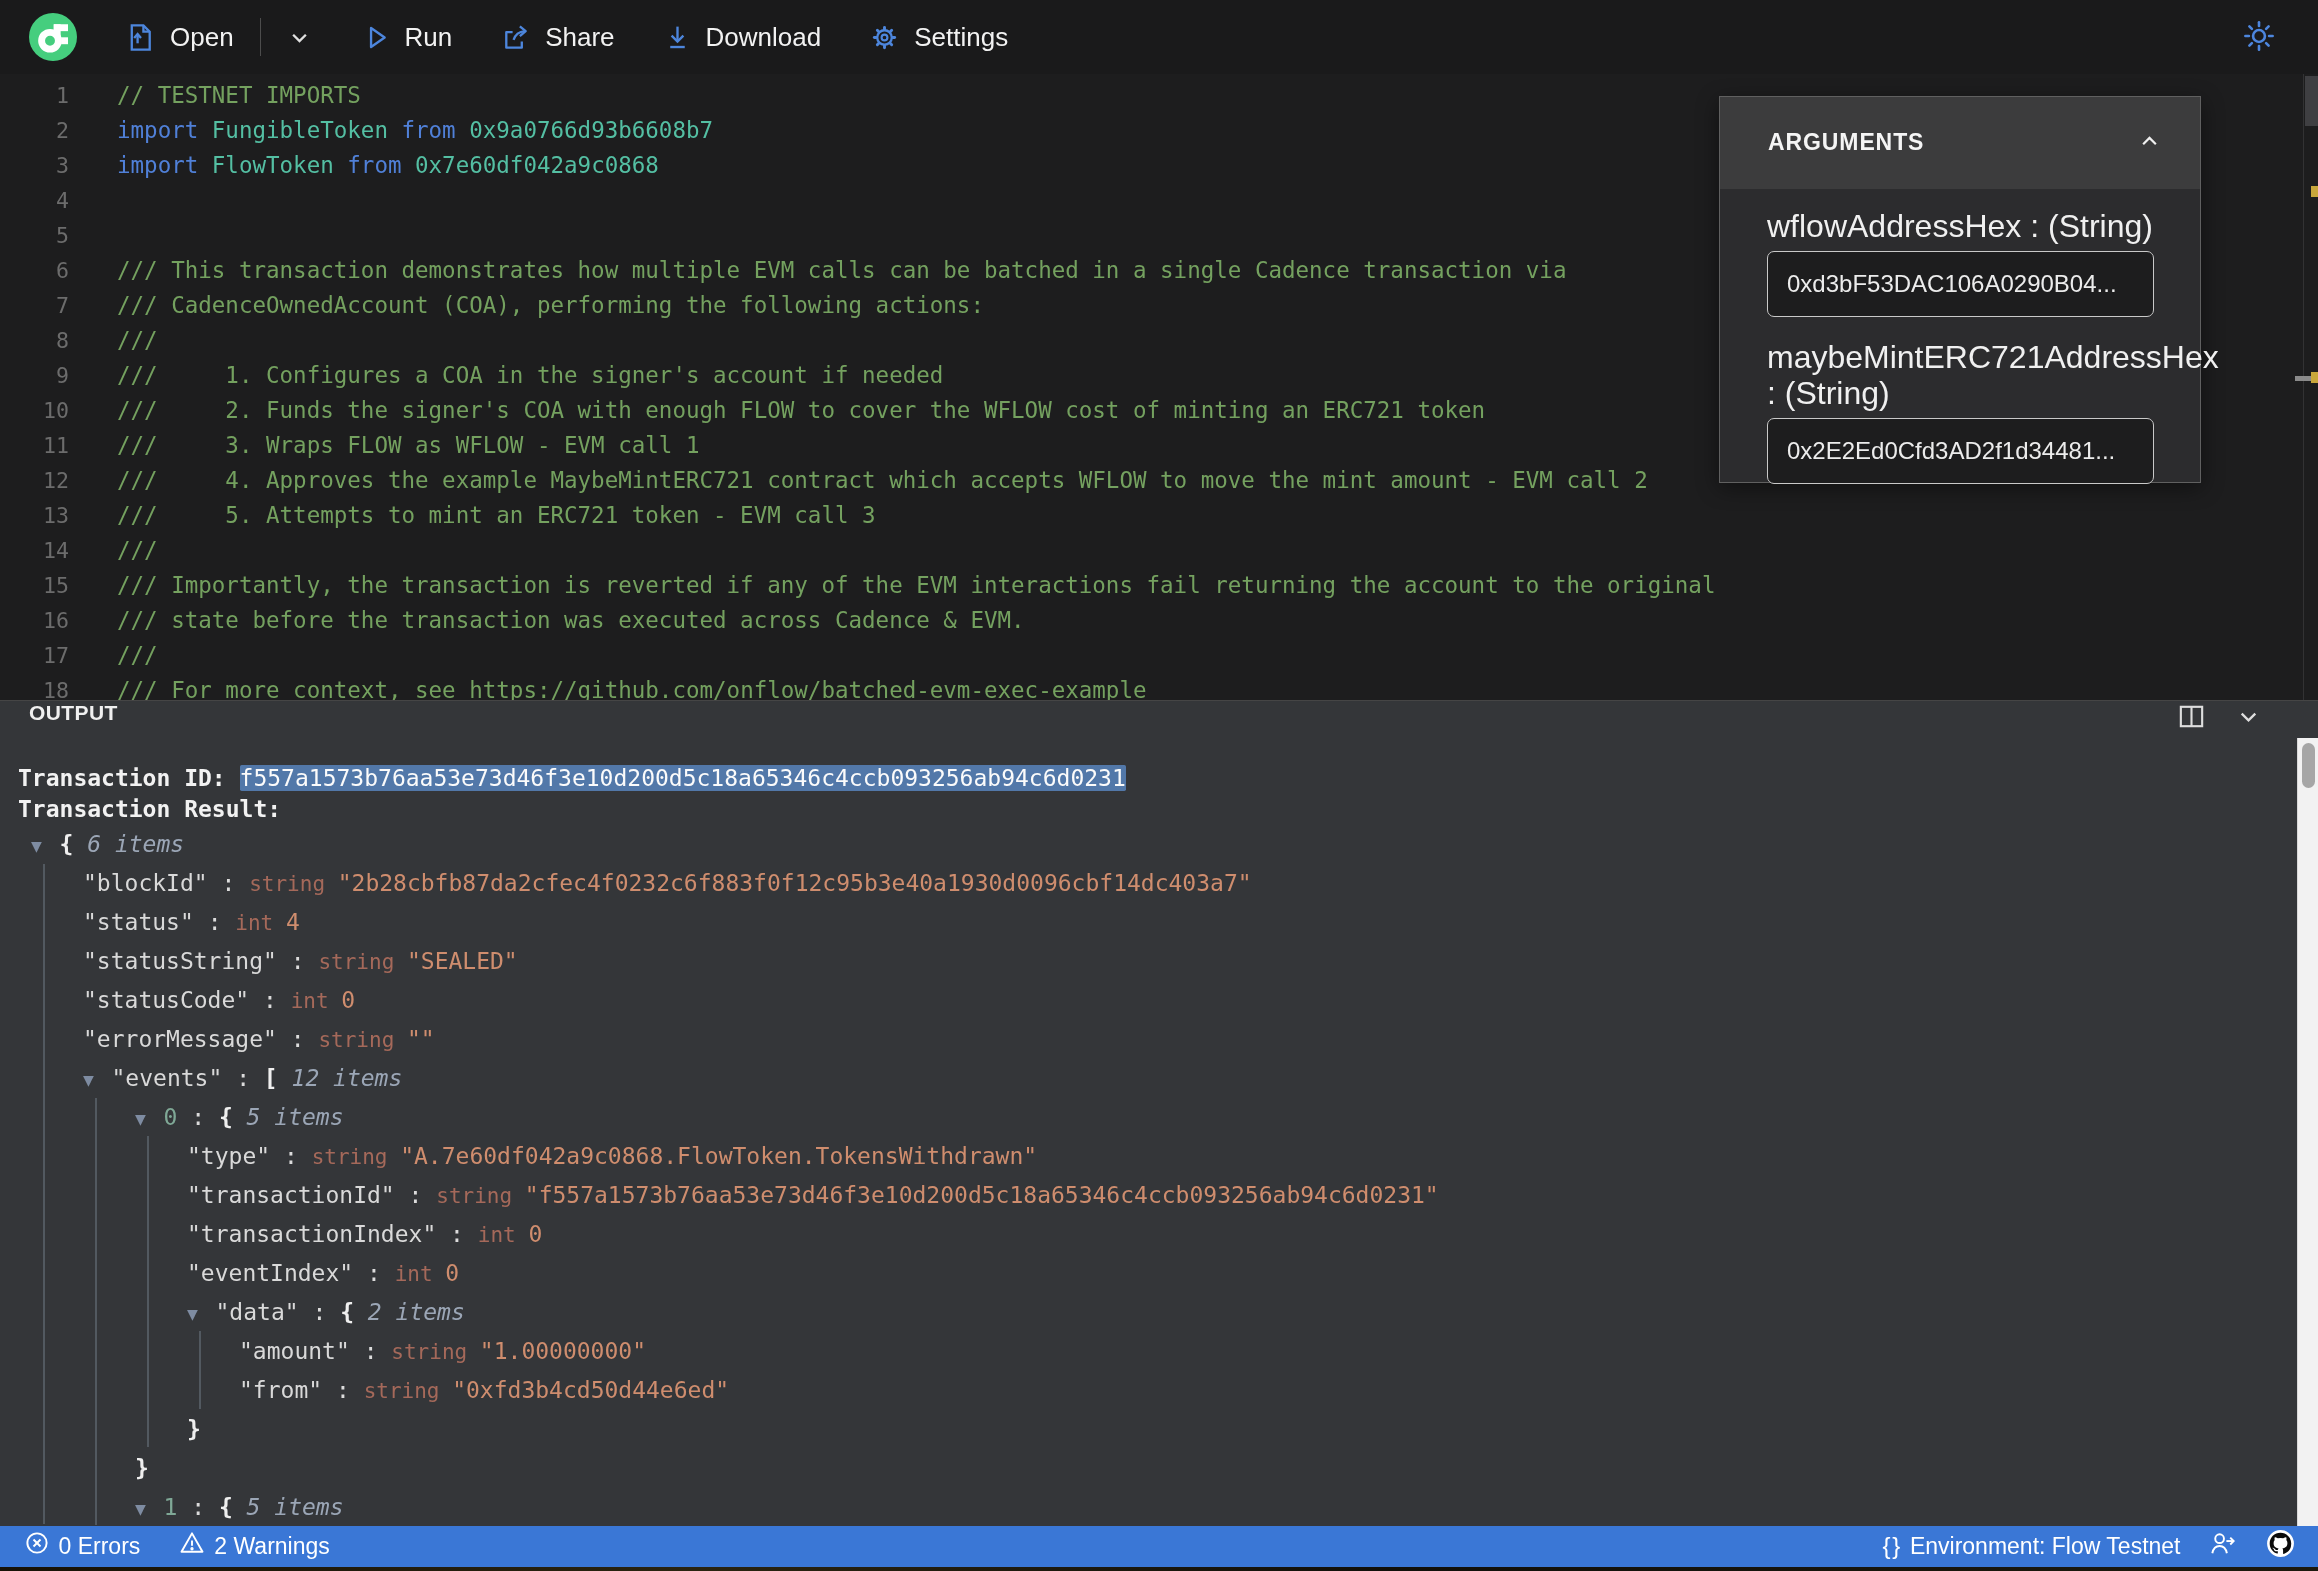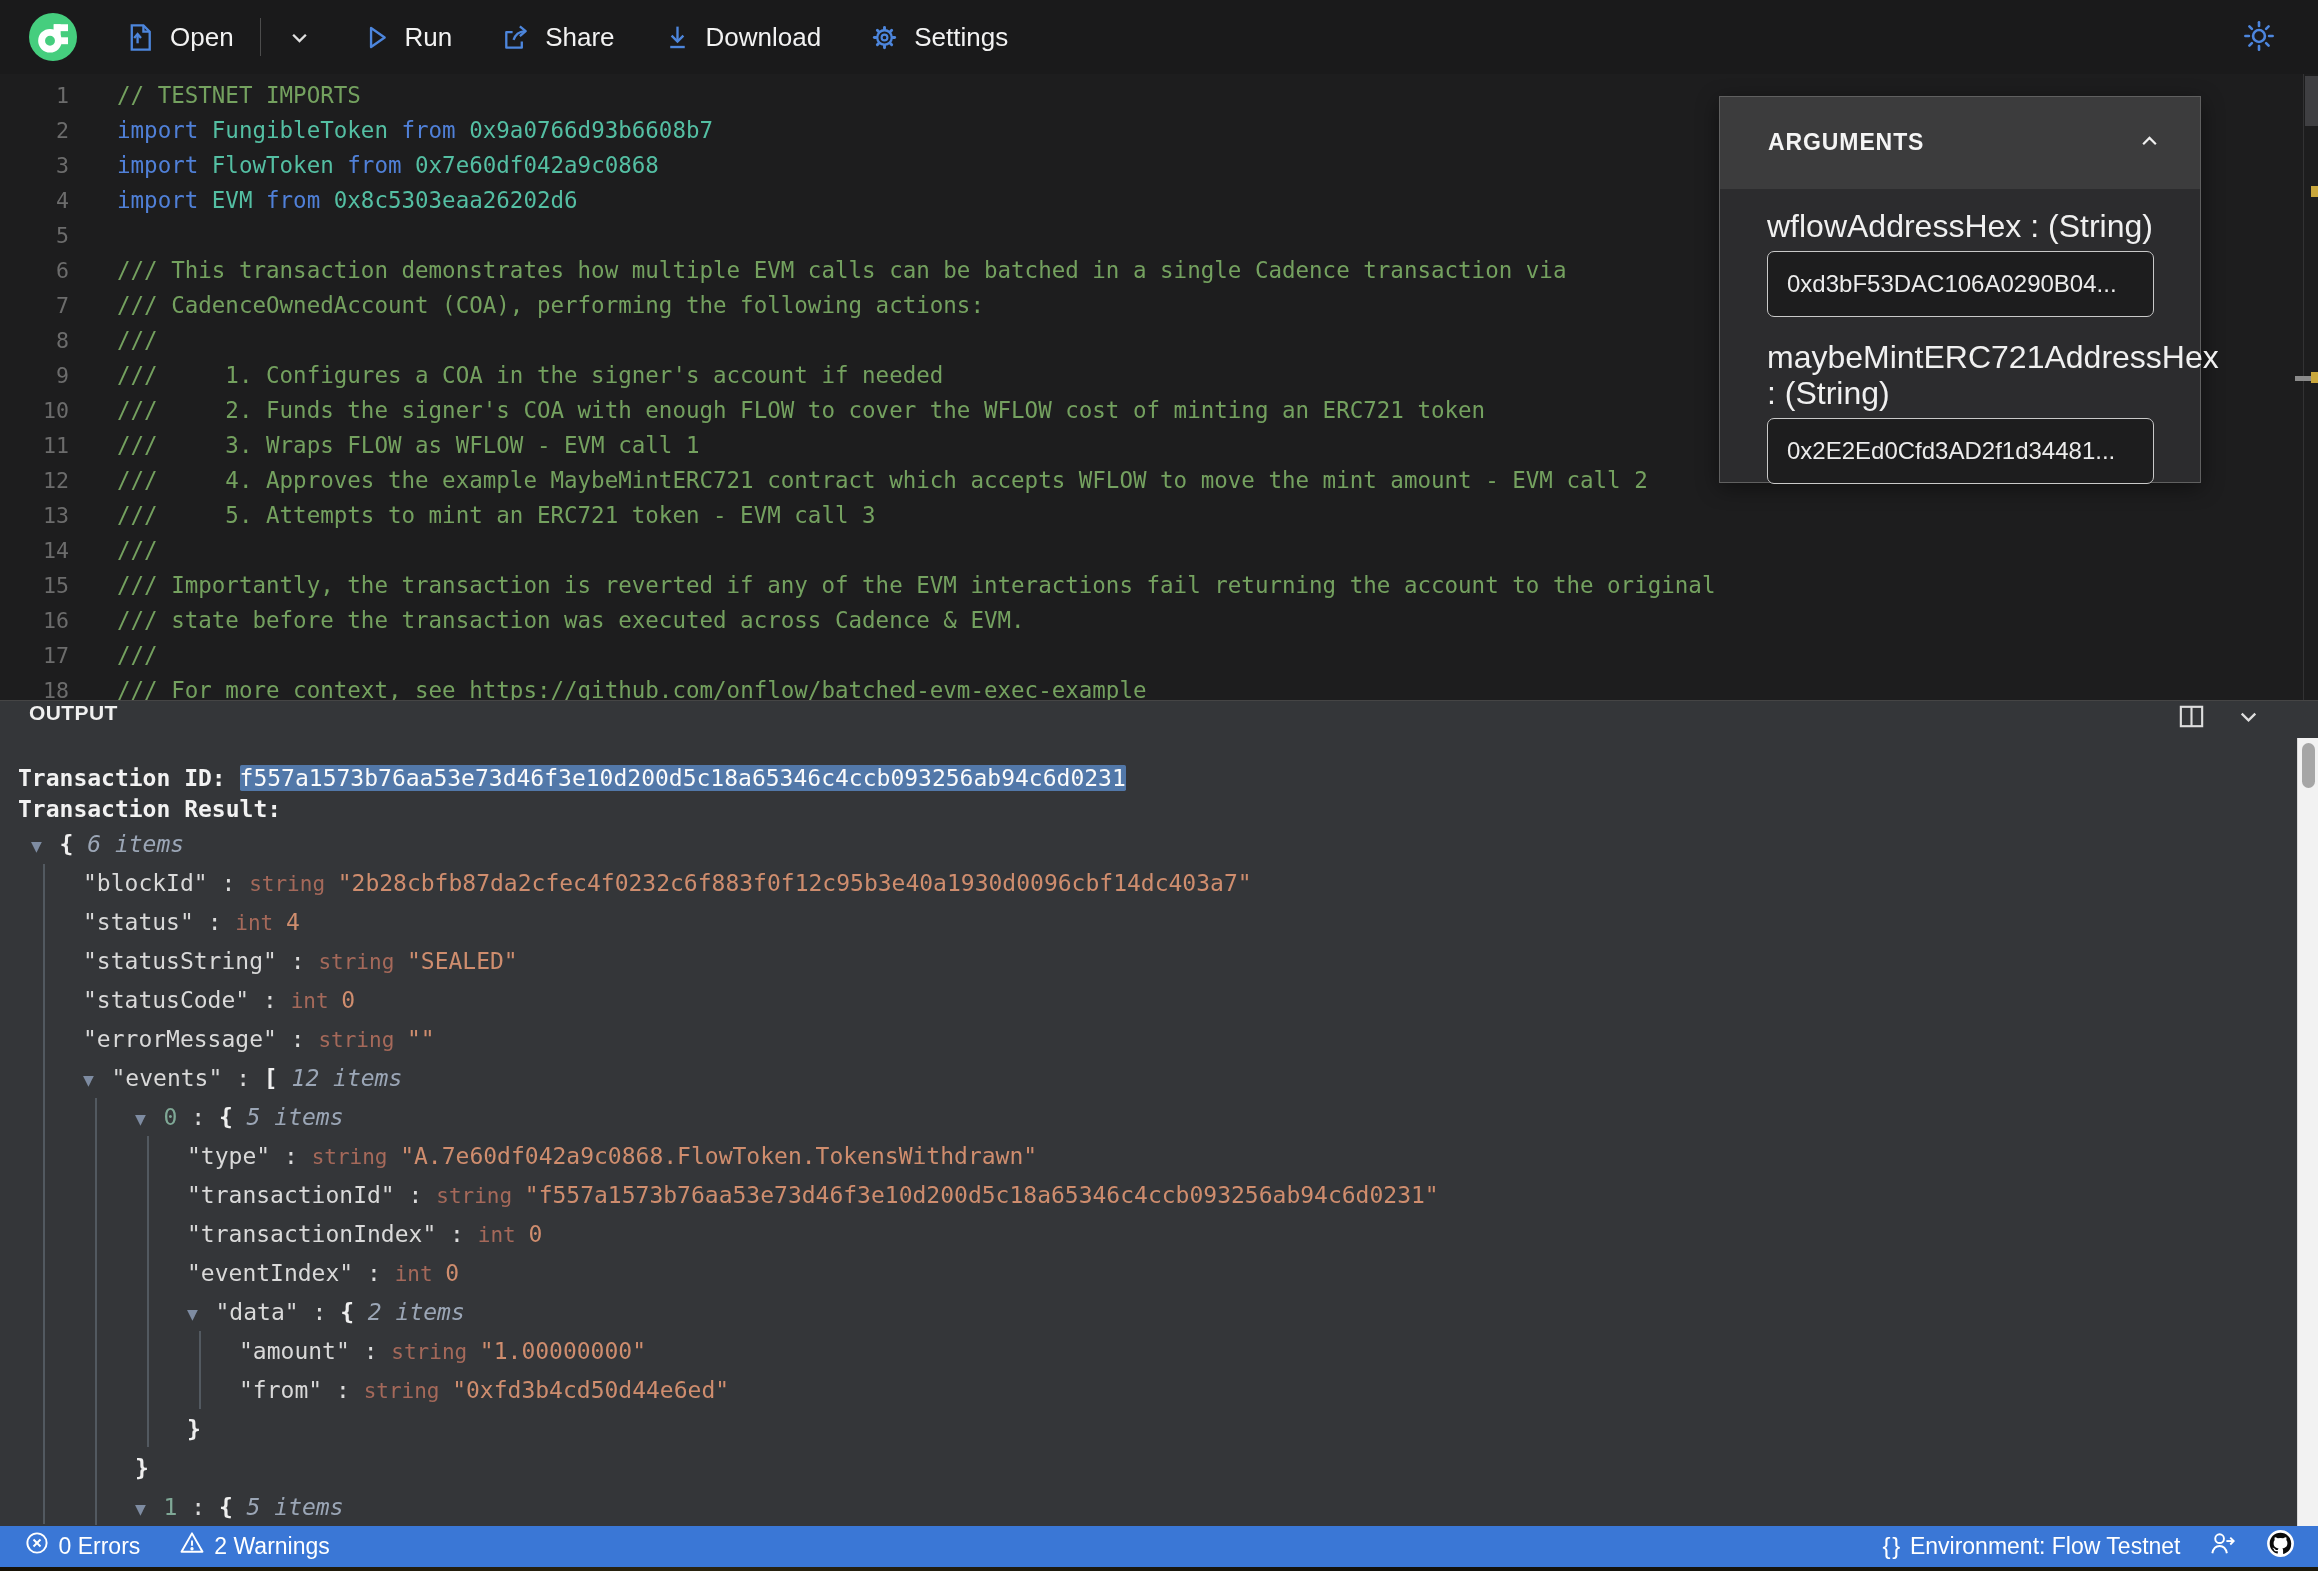--- a/index.html
+++ b/index.html
@@ -196,21 +196,21 @@
         </svg>
       </span>
     </span>
   </div>
 
   <div class="editor">
     <div class="code-lines">
         <div class="code-line"><span class="gutter">1</span><span class="code"><span class="tk-com">// TESTNET IMPORTS</span></span></div>
         <div class="code-line"><span class="gutter">2</span><span class="code"><span class="tk-kw">import </span><span class="tk-ty">FungibleToken</span><span class="tk-kw"> from </span><span class="tk-ty">0x9a0766d93b6608b7</span></span></div>
         <div class="code-line"><span class="gutter">3</span><span class="code"><span class="tk-kw">import </span><span class="tk-ty">FlowToken</span><span class="tk-kw"> from </span><span class="tk-ty">0x7e60df042a9c0868</span></span></div>
-        <div class="code-line"><span class="gutter">4</span><span class="code"><span class="tk-kw">import </span><span class="tk-ty">EVM</span><span class="tk-kw"> from </span><span class="tk-ty">0x8c5303eaa26202d6</span></span></div>
+        <div class="code-line"><span class="gutter">4</span></div>
         <div class="code-line"><span class="gutter">5</span><span class="code"></span></div>
         <div class="code-line"><span class="gutter">6</span><span class="code"><span class="tk-com">/// This transaction demonstrates how multiple EVM calls can be batched in a single Cadence transaction via</span></span></div>
         <div class="code-line"><span class="gutter">7</span><span class="code"><span class="tk-com">/// CadenceOwnedAccount (COA), performing the following actions:</span></span></div>
         <div class="code-line"><span class="gutter">8</span><span class="code"><span class="tk-com">///</span></span></div>
         <div class="code-line"><span class="gutter">9</span><span class="code"><span class="tk-com">///     1. Configures a COA in the signer's account if needed</span></span></div>
         <div class="code-line"><span class="gutter">10</span><span class="code"><span class="tk-com">///     2. Funds the signer's COA with enough FLOW to cover the WFLOW cost of minting an ERC721 token</span></span></div>
         <div class="code-line"><span class="gutter">11</span><span class="code"><span class="tk-com">///     3. Wraps FLOW as WFLOW - EVM call 1</span></span></div>
         <div class="code-line"><span class="gutter">12</span><span class="code"><span class="tk-com">///     4. Approves the example MaybeMintERC721 contract which accepts WFLOW to move the mint amount - EVM call 2</span></span></div>
         <div class="code-line"><span class="gutter">13</span><span class="code"><span class="tk-com">///     5. Attempts to mint an ERC721 token - EVM call 3</span></span></div>
         <div class="code-line"><span class="gutter">14</span><span class="code"><span class="tk-com">///</span></span></div>

